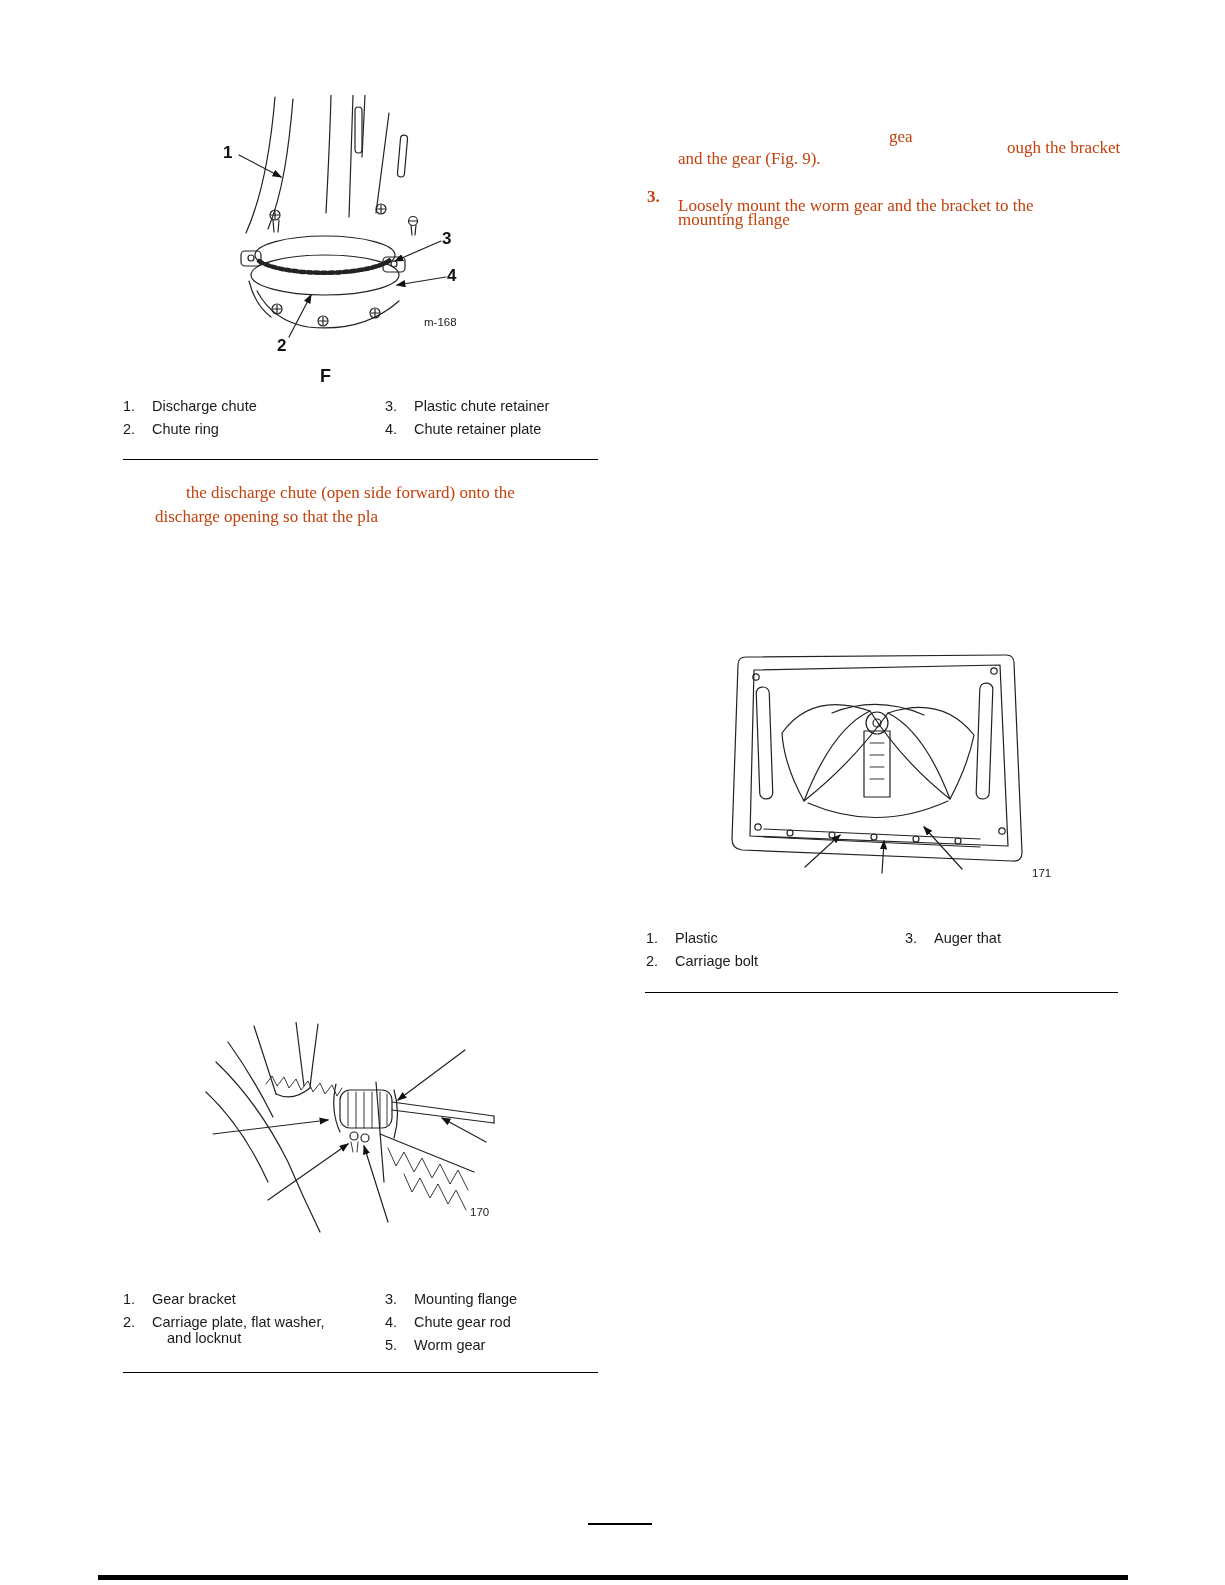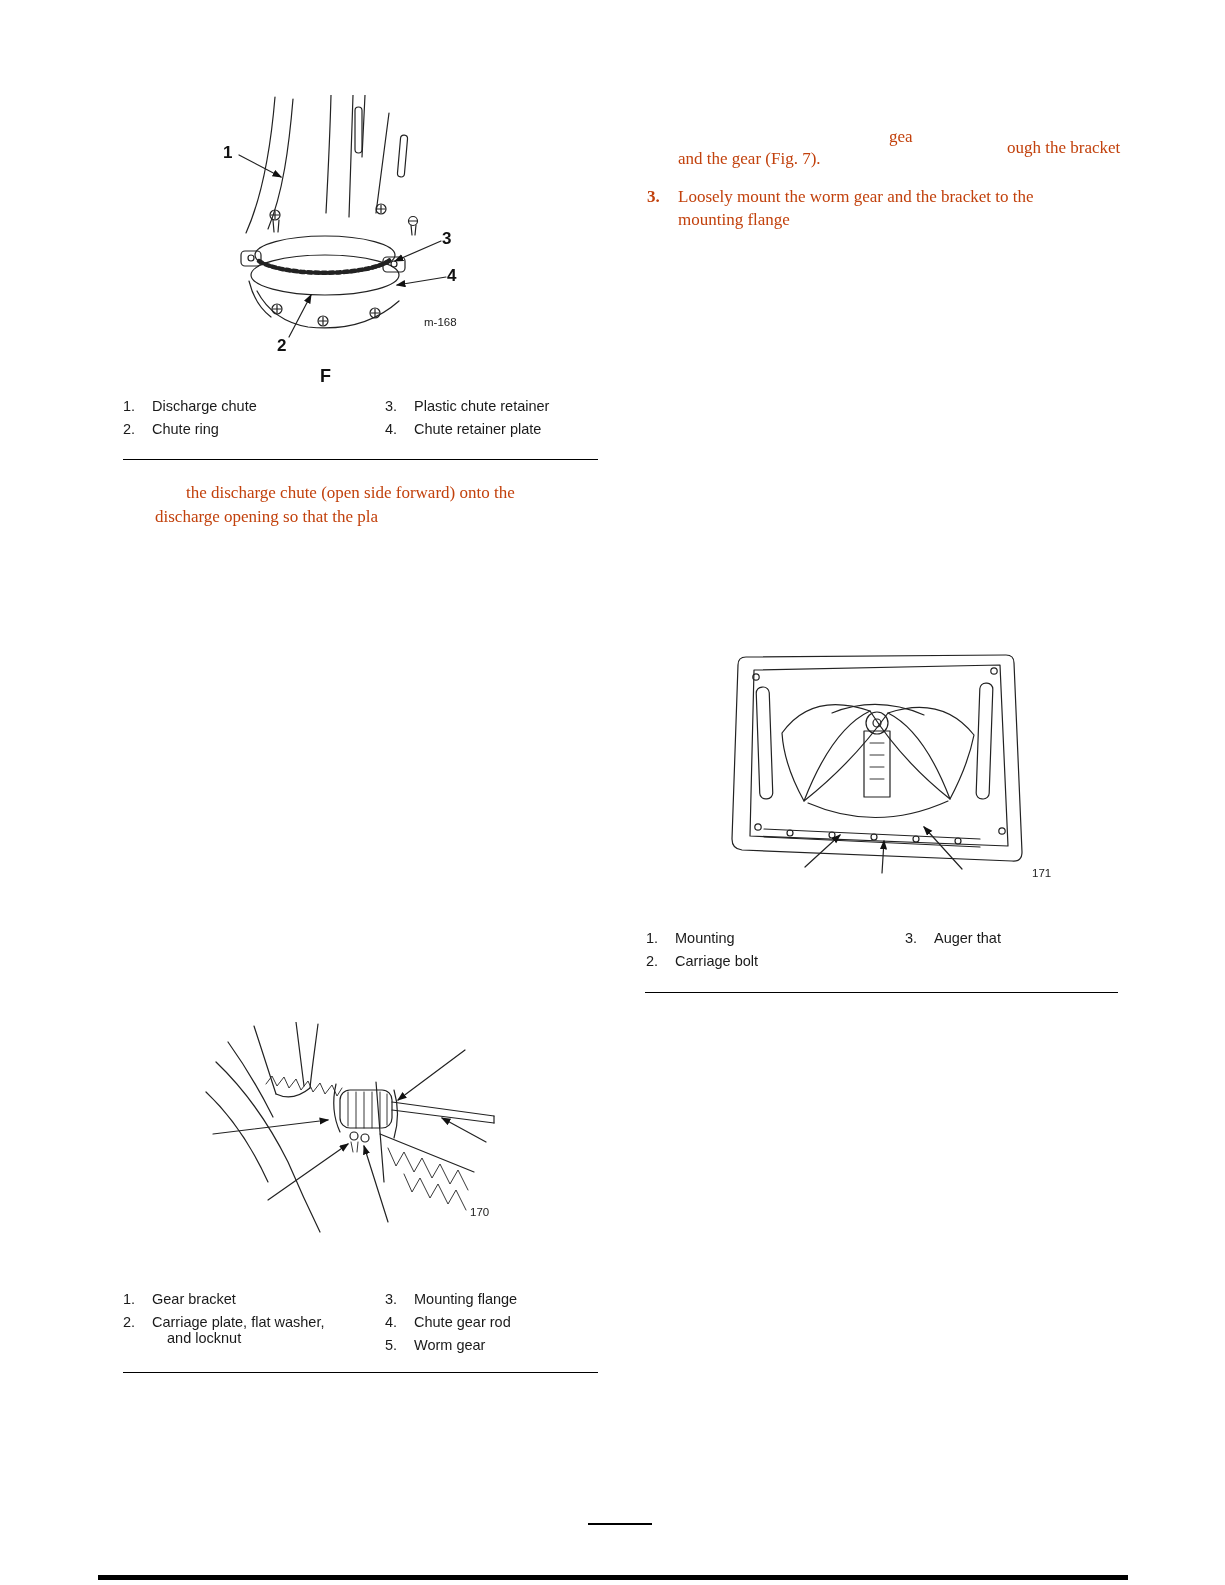--- a/index.html
+++ b/index.html
@@ -115,24 +115,24 @@
     </div>
   </div>
 
   <div class="rule" style="left:123px; top:459px; width:475px;"></div>
 
   <div class="abs body-text" style="left:186px; top:483px;">the discharge chute (open side forward) onto the</div>
   <div class="abs body-text" style="left:155px; top:507px;">discharge opening so that the pla</div>
 
   <div class="abs body-text" style="left:889px; top:127px;">gea</div>
   <div class="abs body-text" style="left:1007px; top:138px;">ough the bracket</div>
-  <div class="abs body-text" style="left:678px; top:149px;">and the gear (Fig. 7).</div>
+  <div class="abs body-text" style="left:678px; top:149px;">and the gear (Fig. 9).</div>
 
   <div class="abs body-text bold" style="left:647px; top:187px;">3.</div>
-  <div class="abs body-text" style="left:678px; top:187px;">Loosely mount the worm gear and the bracket to the</div>
+  <div class="abs body-text" style="left:678px; top:196px;">Loosely mount the worm gear and the bracket to the</div>
   <div class="abs body-text" style="left:678px; top:210px;">mounting flange</div>
 
   <div class="abs" style="left:712px; top:643px;">
     <svg width="355" height="242" viewBox="0 0 355 242">
       <defs>
         <marker id="ah2" markerWidth="9" markerHeight="8" refX="7" refY="3" orient="auto">
           <path d="M0,0 L8,3 L0,6 Z" fill="#111"></path>
         </marker>
       </defs>
       <g class="ln">
@@ -172,21 +172,21 @@
         <line x1="250" y1="226" x2="212" y2="184" marker-end="url(#ah2)"></line>
       </g>
       <text class="figref-svg" x="320" y="234">171</text>
     </svg>
   </div>
 
   <div class="abs legend" style="left:646px; top:930px; width:473px; height:50px;">
     <div class="legend-col" style="left:0;">
       <div class="legend-row">
         <span class="legend-num">1.</span>
-        <span class="legend-label">Mounting</span>
+        <span class="legend-label">Plastic</span>
       </div>
       <div class="legend-row">
         <span class="legend-num">2.</span>
         <span class="legend-label">Carriage bolt</span>
       </div>
     </div>
     <div class="legend-col" style="left:259px;">
       <div class="legend-row">
         <span class="legend-num">3.</span>
         <span class="legend-label">Auger that</span>

